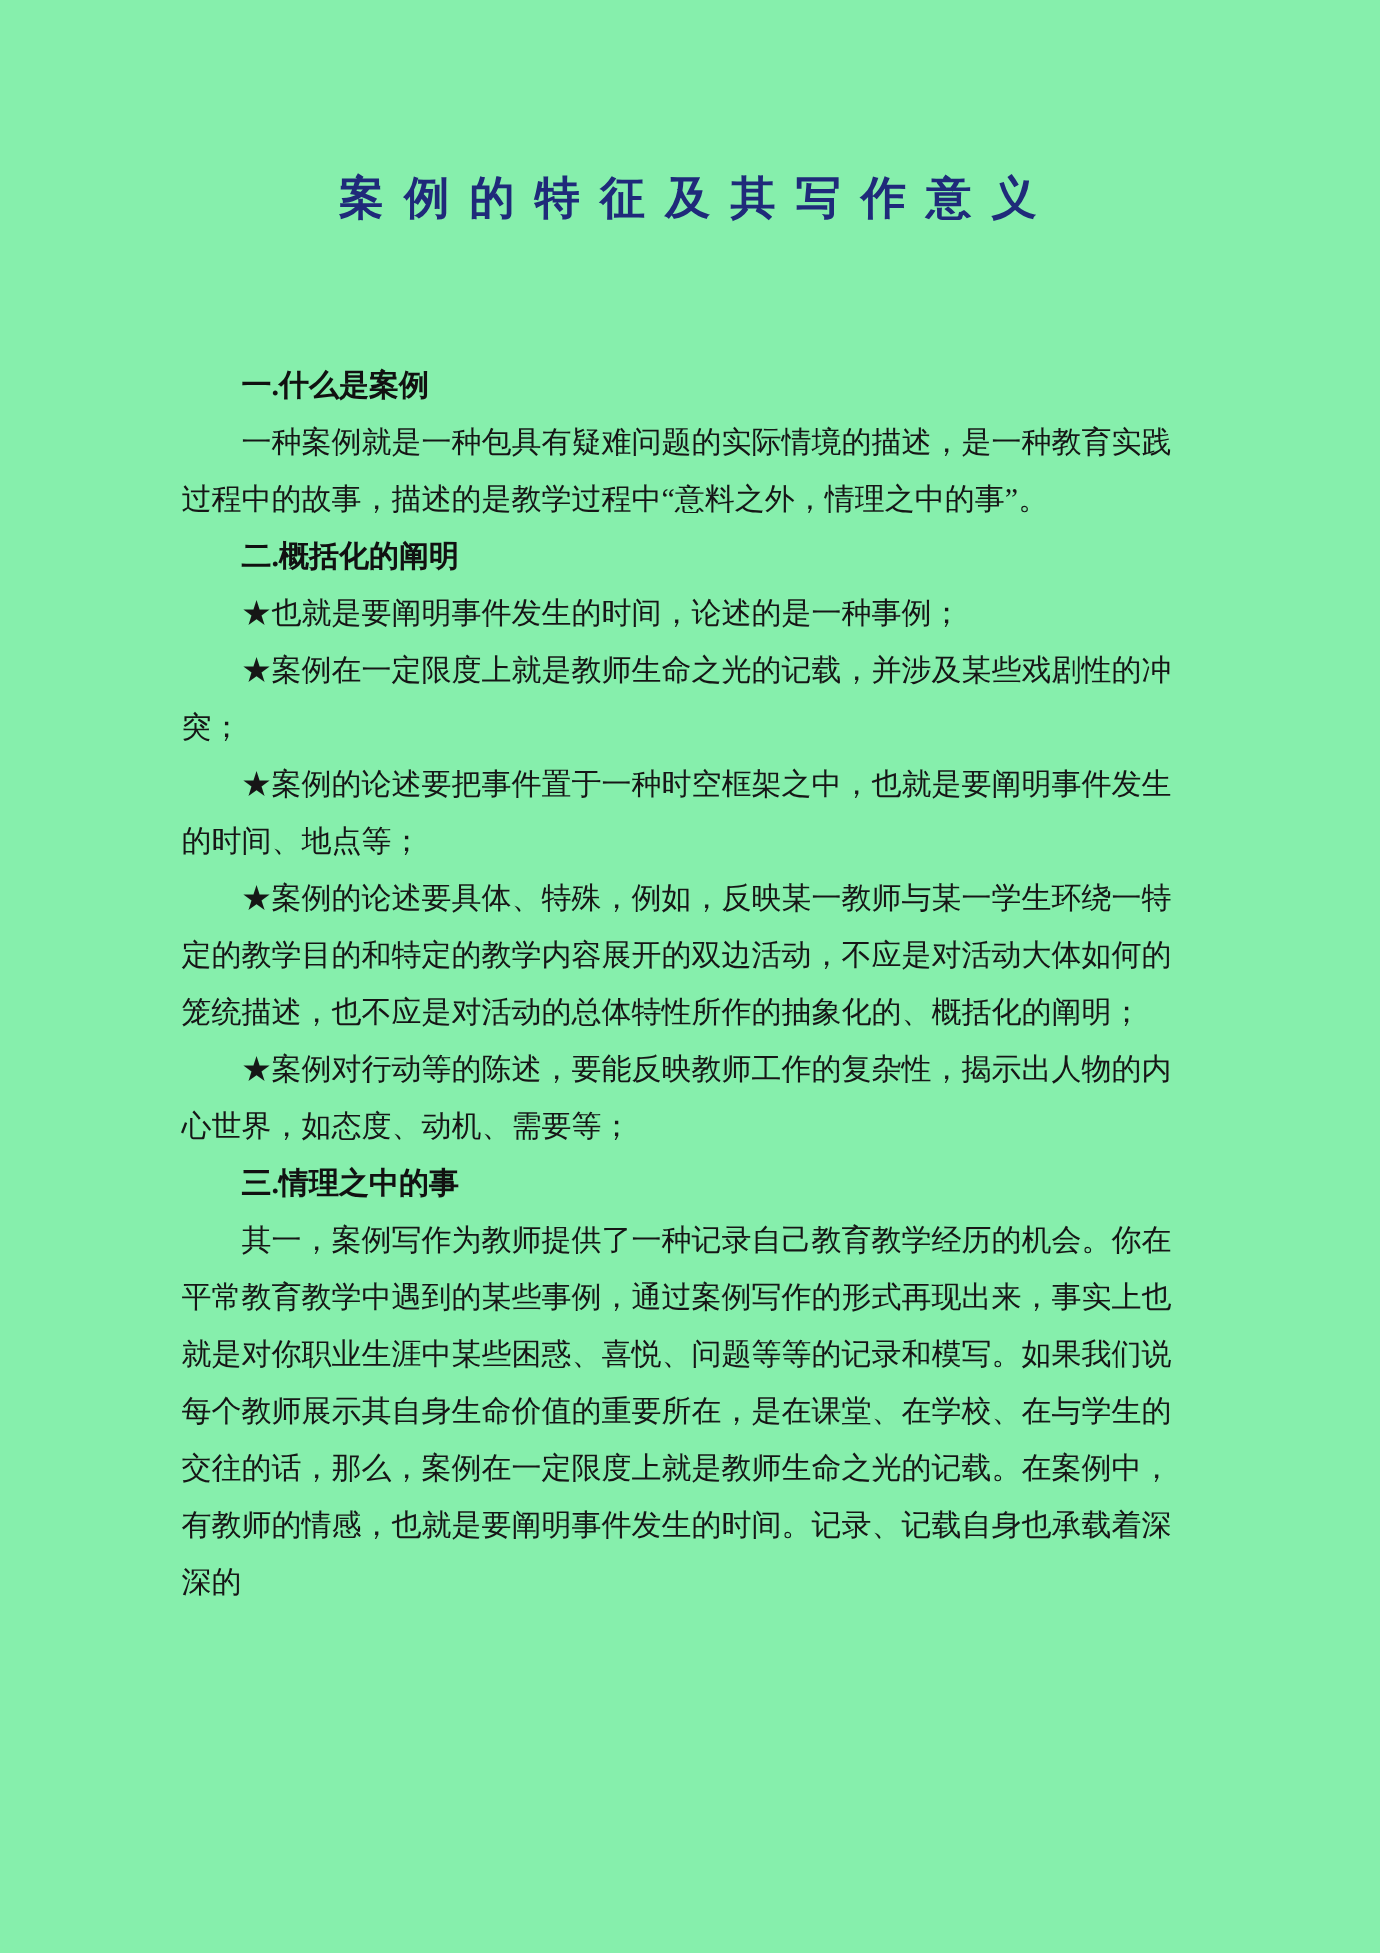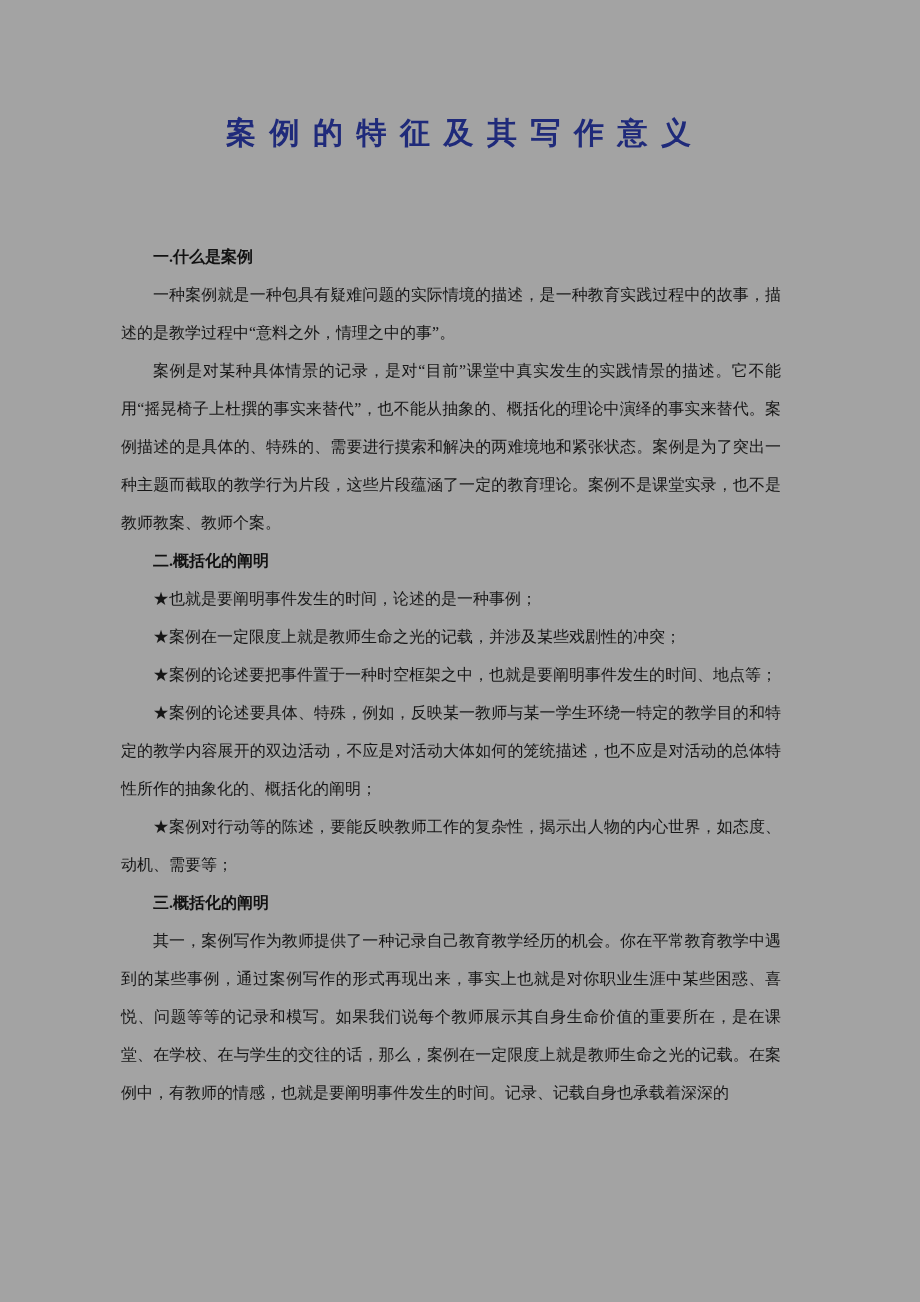--- a/index.html
+++ b/index.html
@@ -5,40 +5,40 @@
   html, body {
     margin: 0;
     padding: 0;
     background: #ffffff;
   }
   .page {
     position: relative;
     width: 920px;
     height: 1302px;
     margin: 0 auto;
-    background: #a3a3a3;
+    background: #86efac;
     overflow: hidden;
     font-family: "Liberation Serif", "DejaVu Serif", serif;
   }
   .doc-title {
     margin: 0;
     padding-top: 110px;
     text-align: center;
     color: #1f2a7a;
     font-size: 30px;
     font-weight: bold;
     letter-spacing: 3px;
     line-height: 46px;
     white-space: nowrap;
   }
   .doc-body {
     width: 660px;
     margin-left: 121px;
     margin-top: 82px;
-    font-size: 16px;
+    font-size: 20px;
     line-height: 38px;
     color: #161616;
     text-align: justify;
   }
   .doc-body p {
     margin: 0;
     padding: 0;
     text-indent: 2em;
   }
   .sec-heading {
@@ -52,33 +52,32 @@
 <div class="page">
 
   <h1 class="doc-title">案 例 的 特 征 及 其 写 作 意 义</h1>
 
   <div class="doc-body">
 
     <p class="sec-heading">一.什么是案例</p>
 
     <p>一种案例就是一种包具有疑难问题的实际情境的描述，是一种教育实践过程中的故事，描述的是教学过程中“意料之外，情理之中的事”。</p>
 
-    <p>案例是对某种具体情景的记录，是对“目前”课堂中真实发生的实践情景的描述。它不能用“摇晃椅子上杜撰的事实来替代”，也不能从抽象的、概括化的理论中演绎的事实来替代。案例描述的是具体的、特殊的、需要进行摸索和解决的两难境地和紧张状态。案例是为了突出一种主题而截取的教学行为片段，这些片段蕴涵了一定的教育理论。案例不是课堂实录，也不是教师教案、教师个案。</p>
 
     <p class="sec-heading">二.概括化的阐明</p>
 
     <p>★也就是要阐明事件发生的时间，论述的是一种事例；</p>
 
     <p>★案例在一定限度上就是教师生命之光的记载，并涉及某些戏剧性的冲突；</p>
 
     <p>★案例的论述要把事件置于一种时空框架之中，也就是要阐明事件发生的时间、地点等；</p>
 
     <p>★案例的论述要具体、特殊，例如，反映某一教师与某一学生环绕一特定的教学目的和特定的教学内容展开的双边活动，不应是对活动大体如何的笼统描述，也不应是对活动的总体特性所作的抽象化的、概括化的阐明；</p>
 
     <p>★案例对行动等的陈述，要能反映教师工作的复杂性，揭示出人物的内心世界，如态度、动机、需要等；</p>
 
 
-    <p class="sec-heading">三.概括化的阐明</p>
+    <p class="sec-heading">三.情理之中的事</p>
 
     <p>其一，案例写作为教师提供了一种记录自己教育教学经历的机会。你在平常教育教学中遇到的某些事例，通过案例写作的形式再现出来，事实上也就是对你职业生涯中某些困惑、喜悦、问题等等的记录和模写。如果我们说每个教师展示其自身生命价值的重要所在，是在课堂、在学校、在与学生的交往的话，那么，案例在一定限度上就是教师生命之光的记载。在案例中，有教师的情感，也就是要阐明事件发生的时间。记录、记载自身也承载着深深的</p>
 
   </div>
 </div>
 
 </body></html>

